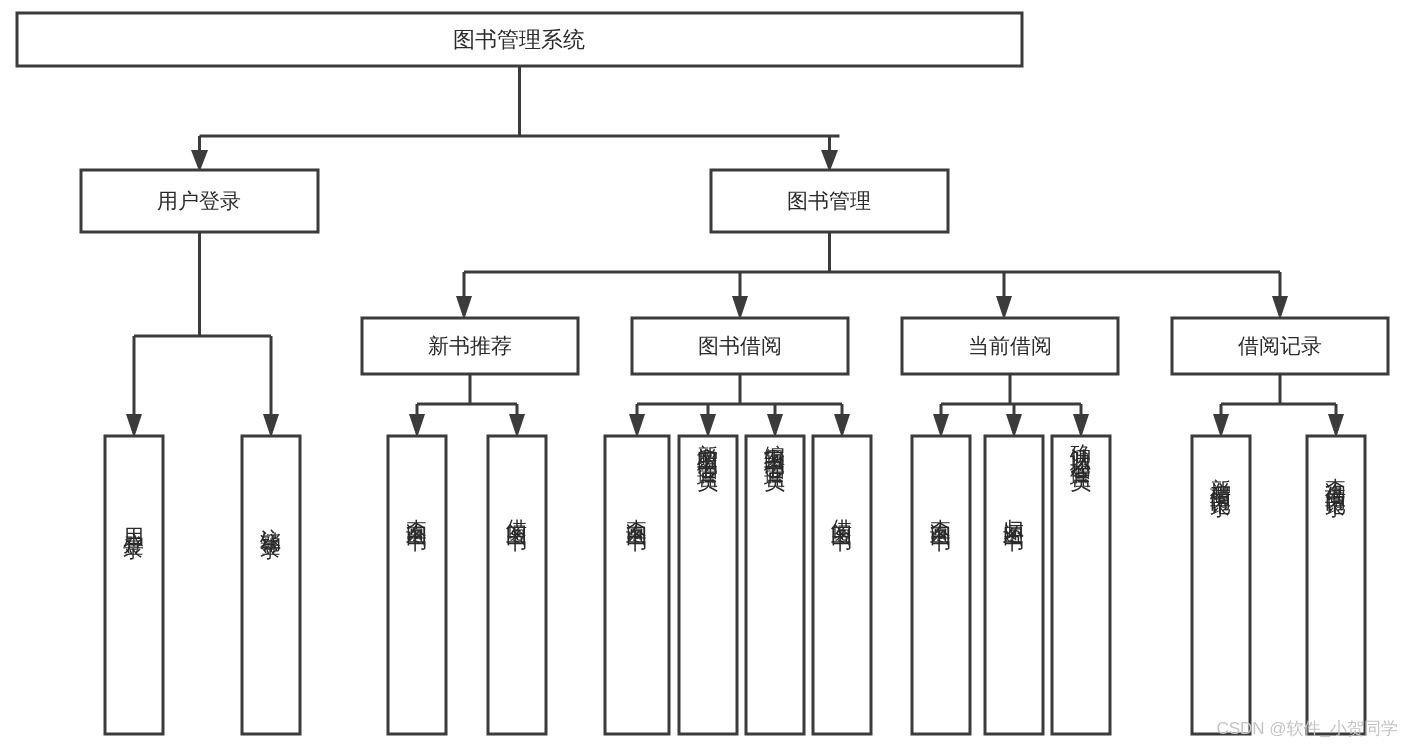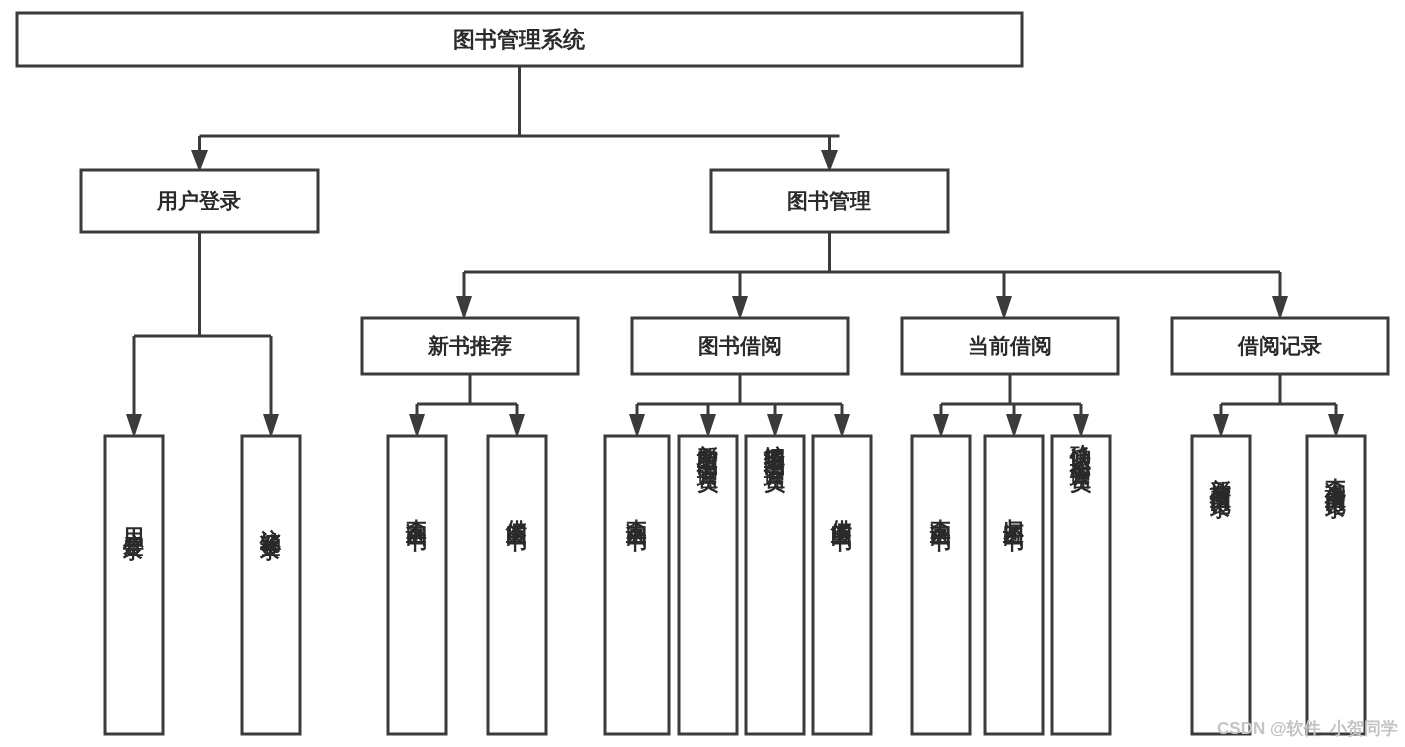--- a/index.html
+++ b/index.html
@@ -11,21 +11,20 @@
     width: 1405px;
     height: 747px;
     font-family: "Liberation Sans", sans-serif;
     overflow: hidden;
   }
   #diagram-root {
     position: relative;
     width: 1405px;
     height: 747px;
     background: #ffffff;
-    font-weight: bold;
   }
   svg.diagram-canvas {
     position: absolute;
     left: 0;
     top: 0;
     width: 1405px;
     height: 747px;
   }
   .node-box {
     fill: #ffffff;

